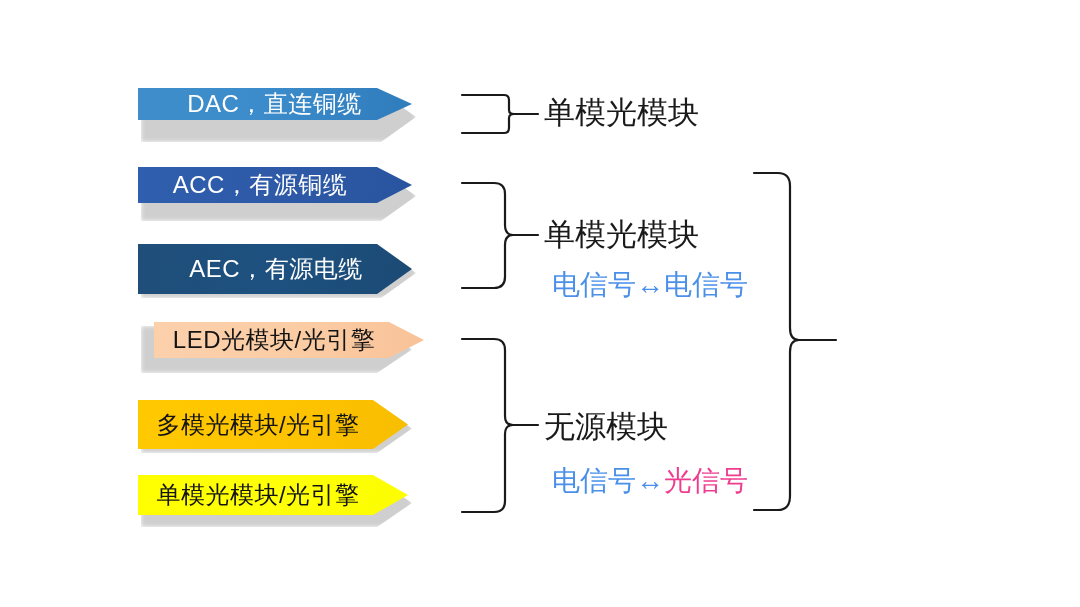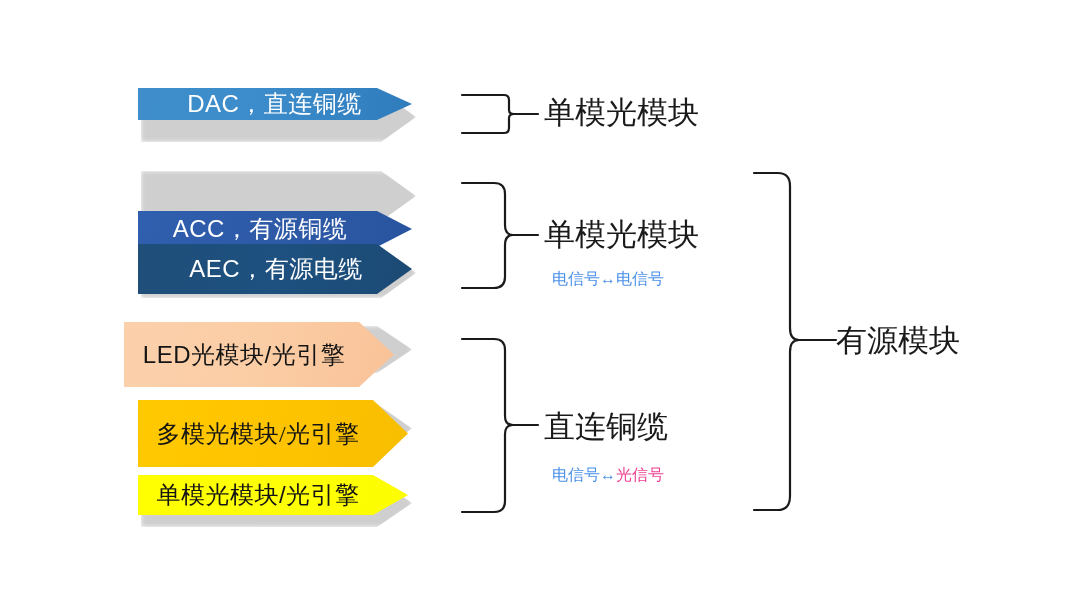--- a/index.html
+++ b/index.html
@@ -64,55 +64,55 @@
   .group-label {
     position: absolute;
     white-space: nowrap;
     color: #1a1a1a;
     font-size: 31px;
     line-height: 1;
   }
   .sub-label {
     position: absolute;
     white-space: nowrap;
-    font-size: 16px;
+    font-size: 28px;
     line-height: 1;
     font-weight: 500;
   }
   .sub-label .seg-blue { color: #4a90e8; }
   .sub-label .seg-pink { color: #ee3d90; font-family: Liberation Mono, monospace; }
   .sub-label .seg-arrow { color: #4a90e8; }
 </style>
 </head>
 <body>
 
 <div id="canvas">
 
   <div class="arrow-shadow" style="left:141px; top:92px; width:275px; height:50px;"></div>
   <div class="arrow a-dac" style="left:138px; top:88px; width:274px; height:32px;padding-left:29px;">
     <span class="arrow-label lbl-white">DAC，直连铜缆</span>
   </div>
 
   <div class="arrow-shadow" style="left:141px; top:171px; width:275px; height:50px;"></div>
-  <div class="arrow a-acc" style="left:138px; top:167px; width:274px; height:36px;margin-top:44px;">
+  <div class="arrow a-acc" style="left:138px; top:167px; width:274px; height:36px;">
     <span class="arrow-label lbl-white">ACC，有源铜缆</span>
   </div>
 
   <div class="arrow-shadow" style="left:141px; top:248px; width:275px; height:50px;"></div>
   <div class="arrow a-aec" style="left:138px; top:244px; width:274px; height:50px;padding-left:32px;">
     <span class="arrow-label lbl-white">AEC，有源电缆</span>
   </div>
 
   <div class="arrow-shadow" style="left:141px; top:326px; width:271px; height:47px;"></div>
-  <div class="arrow a-led" style="left:124px; top:322px; width:270px; height:65px;">
+  <div class="arrow a-led" style="left:154px; top:322px; width:270px; height:36px;">
     <span class="arrow-label lbl-dark">LED光模块/光引擎</span>
   </div>
 
   <div class="arrow-shadow" style="left:141px; top:404px; width:271px; height:49px;"></div>
-  <div class="arrow a-mmf" style="left:138px; top:400px; width:270px; height:67px;font-family:Liberation Serif, serif;">
+  <div class="arrow a-mmf" style="left:138px; top:400px; width:270px; height:49px;">
     <span class="arrow-label lbl-dark">多模光模块/光引擎</span>
   </div>
 
   <div class="arrow-shadow" style="left:141px; top:479px; width:271px; height:48px;"></div>
   <div class="arrow a-smf" style="left:138px; top:475px; width:270px; height:40px;">
     <span class="arrow-label lbl-dark">单模光模块/光引擎</span>
   </div>
 
   <div class="brace" style="left:460px; top:92px; width:80px; height:44px;">
     <svg width="80" height="44" viewBox="0 0 80 44" fill="none" stroke="#1a1a1a" stroke-width="2.2" stroke-linecap="round" stroke-linejoin="round">
@@ -142,20 +142,19 @@
     </svg>
   </div>
 
   <div class="group-label" style="left:544px; top:97px;">单模光模块</div>
 
   <div class="group-label" style="left:544px; top:219px;">单模光模块</div>
   <div class="sub-label" style="left:552px; top:271px;">
     <span class="seg-blue">电信号</span><span class="seg-arrow">↔</span><span class="seg-blue">电信号</span>
   </div>
 
-  <div class="group-label" style="left:544px; top:411px;">直连铜缆</div>
+  <div class="group-label" style="left:544px; top:411px;">无源模块</div>
   <div class="sub-label" style="left:552px; top:467px;">
     <span class="seg-blue">电信号</span><span class="seg-arrow">↔</span><span class="seg-pink">光信号</span>
   </div>
 
-  <div class="group-label" style="left:836px; top:325px;">有源模块</div>
 
 </div>
 
 </body></html>

